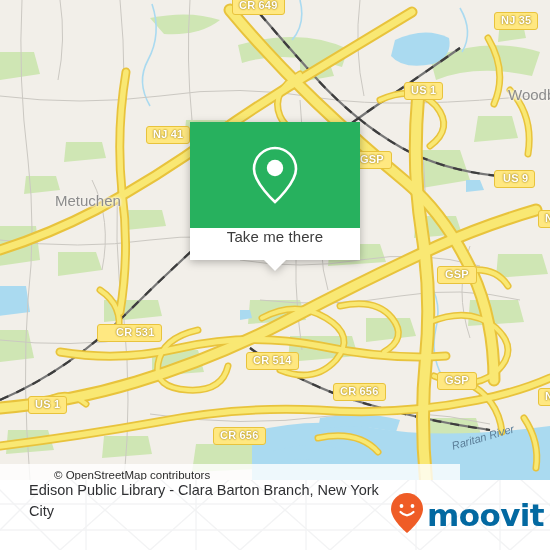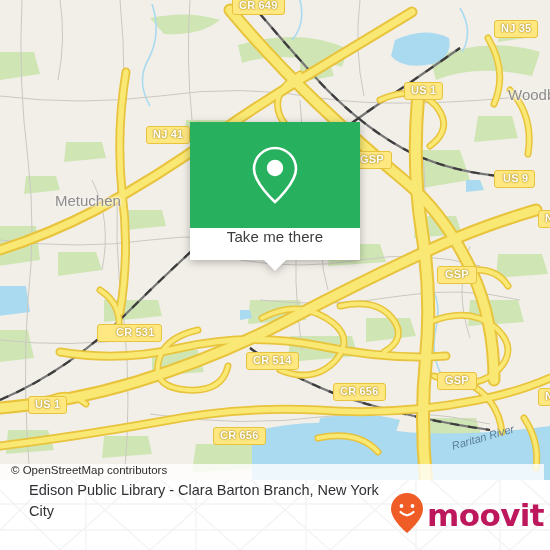--- a/index.html
+++ b/index.html
@@ -84,24 +84,25 @@
     width: 0; height: 0;
     border-left: 11px solid transparent;
     border-right: 11px solid transparent;
     border-top: 11px solid #ffffff;
   }
 
   
   .attribution {
     position: absolute;
     left: 0; top: 464px;
-    width: 544px; height: 17px;
+    width: 460px; height: 17px;
     background: rgba(255,255,255,.80);
-    display: flex; align-items: flex-start;
+    display: flex; align-items: flex-end;
     z-index: 15;
+    padding-left: 43px;
   }
   .attribution span {
     font-size: 11.5px;
     color: #2b2b2b;
     padding-left: 11px;
   }
 
   
   .footer {
     position: absolute;
@@ -132,21 +133,21 @@
   }
   .brand {
     flex: 0 0 auto;
     display: flex; align-items: center;
     gap: 3px;
   }
   .brand-pin { display: block; }
   .brand-word {
     font-size: 31px;
     font-weight: bold;
-    color: #be185d;
+    color: #0369a1;
     letter-spacing: -0.6px;
     line-height: 31px;
     font-family: "DejaVu Sans", sans-serif;
   }
 </style>
 </head>
 <body>
 
 <div class="screen">
 
@@ -294,21 +295,21 @@
           <path d="M40 406 q24 -20 46 -2" stroke-width="4"></path>
           <path d="M100 290 q24 16 18 44" stroke-width="4"></path>
           <path d="M466 382 q32 16 36 50" stroke-width="4"></path>
           <path d="M524 418 q16 24 12 50" stroke-width="4"></path>
           <path d="M318 438 q40 -8 60 14" stroke-width="4"></path>
         </g>
       </g>
     </svg>
 
     <div class="shield" style="left:232px; top:-3px;">CR 649</div>
-    <div class="shield" style="left:494px; top:20px;text-align:right;">NJ 35</div>
+    <div class="shield" style="left:494px; top:12px;text-align:right;">NJ 35</div>
     <div class="shield" style="left:404px; top:82px;">US 1</div>
     <div class="shield" style="left:146px; top:126px;">NJ 41</div>
     <div class="shield gsp" style="left:352px; top:151px; z-index:4;">GSP</div>
     <div class="shield" style="left:494px; top:170px;padding-left:8px;">US 9</div>
     <div class="shield gsp" style="left:437px; top:266px;">GSP</div>
     <div class="shield" style="left:538px; top:210px;">NJ</div>
     <div class="shield" style="left:97px;  top:324px;padding-left:18px;">CR 531</div>
     <div class="shield" style="left:203px; top:352px;margin-left:43px;">CR 514</div>
     <div class="shield" style="left:333px; top:383px;">CR 656</div>
     <div class="shield gsp" style="left:437px; top:372px;">GSP</div>

